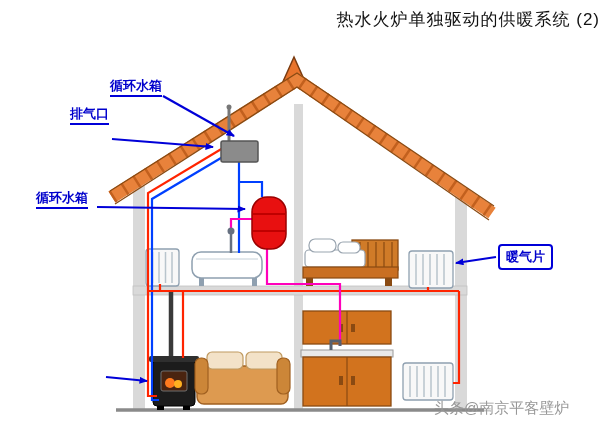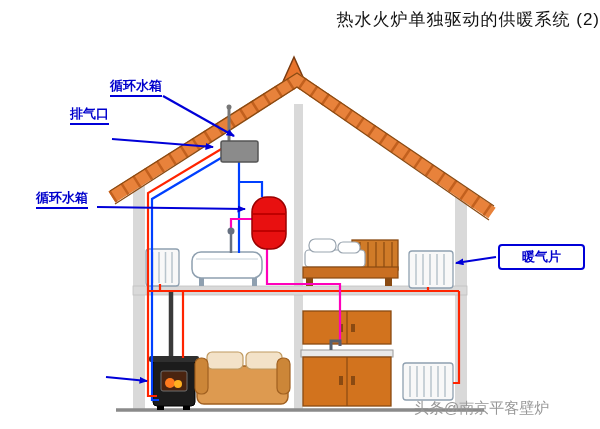--- a/index.html
+++ b/index.html
@@ -14,23 +14,23 @@
   }
   .legend{
     position:absolute;left:307px;top:46px;display:flex;align-items:center;gap:8px;
   }
   .legend .dash{display:inline-block;width:30px;height:0;border-top:2px solid #222;}
   .legend .txt{font-size:13px;font-weight:700;color:#111;}
   .lbl{
     position:absolute;color:#0000cc;font-size:13px;font-weight:700;white-space:nowrap;
   }
   .lbl.u{border-bottom:2px solid #0000d8;padding-bottom:0;}
-  .lbl.box{border:2px solid #0000d8;border-radius:4px;padding:2px 22px;}
+  .lbl.box{border:2px solid #0000d8;border-radius:4px;padding:2px 6px;}
   .watermark{
-    position:absolute;left:414px;top:399px;font-size:15px;color:#979797;white-space:nowrap;
+    position:absolute;left:434px;top:399px;font-size:15px;color:#979797;white-space:nowrap;
   }
 </style>
 </head>
 <body>
 
 <div class="stage">
 
   <svg width="600" height="429" viewBox="0 0 600 429">
     <defs>
       <marker id="arr" markerWidth="10" markerHeight="9" refX="7.5" refY="3.5" orient="auto" markerUnits="userSpaceOnUse">

